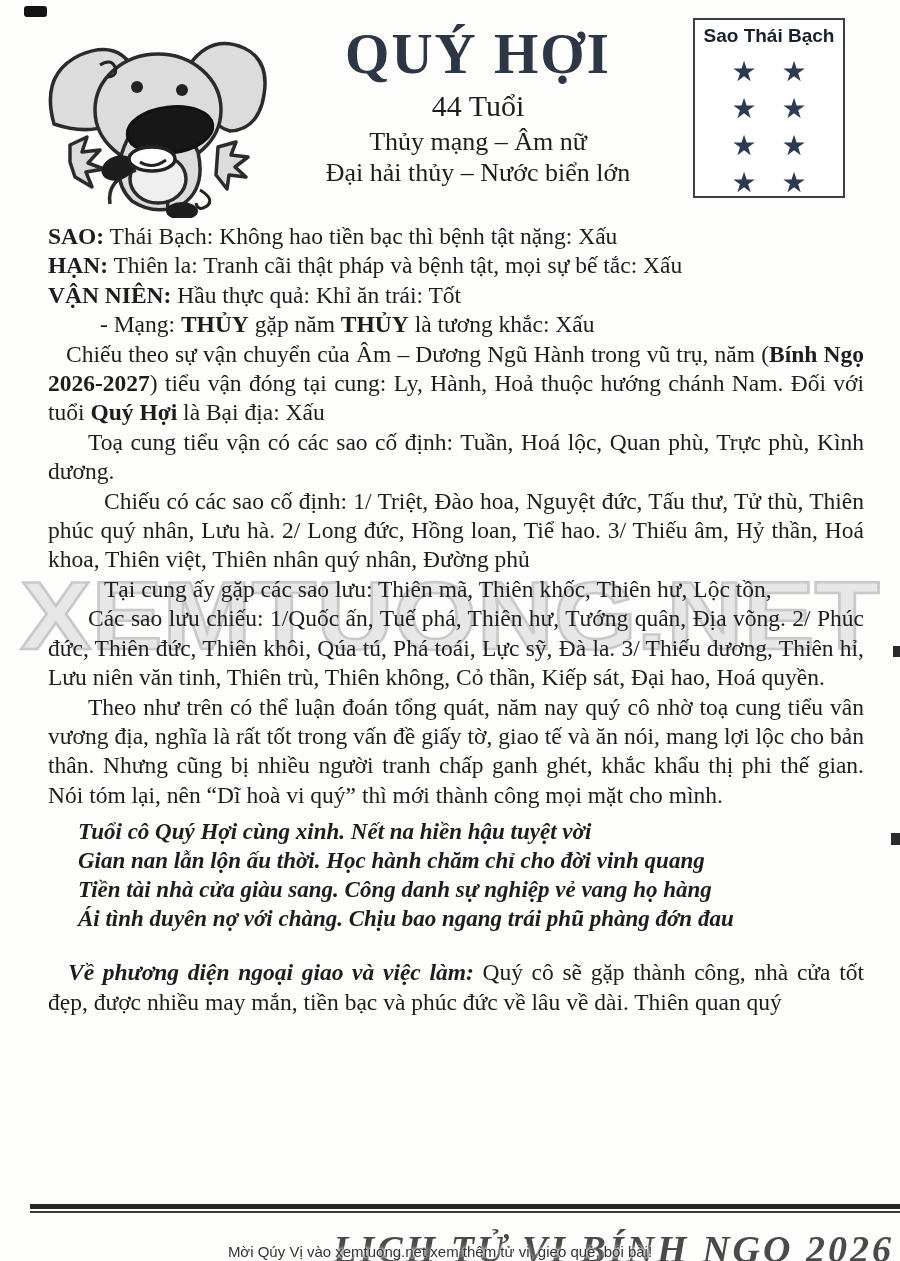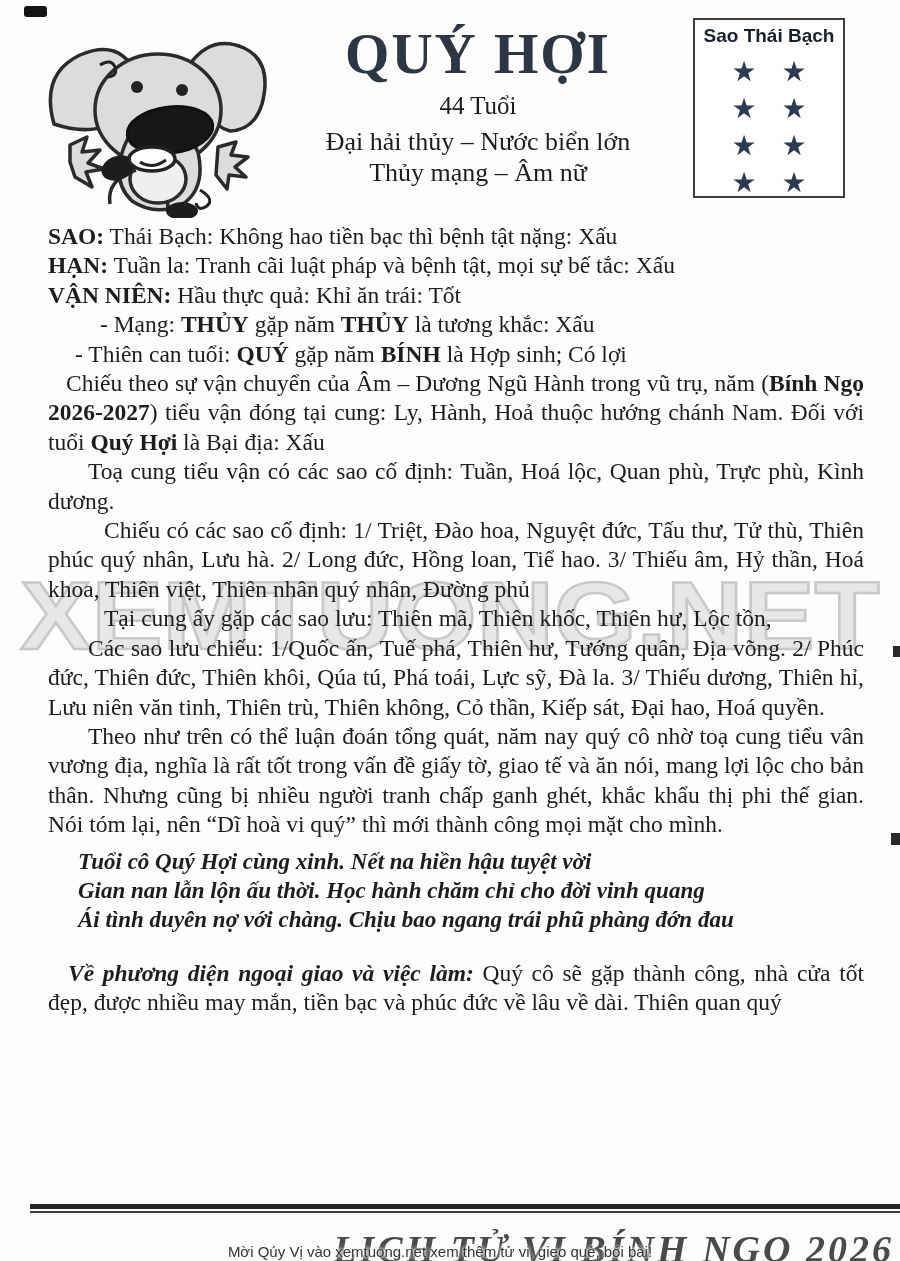--- a/index.html
+++ b/index.html
@@ -6,21 +6,21 @@
   .page{position:relative;width:900px;height:1261px;background:#fdfdfc;overflow:hidden;
         font-family:"Liberation Serif",serif;color:#1d1d1d;}
   
   .watermark{position:absolute;top:566px;left:50%;transform:translateX(-50%) scaleX(1.10);
         font-family:"Liberation Sans",sans-serif;font-weight:bold;font-size:97px;line-height:100px;
         color:#e7e7e7;-webkit-text-stroke:2.5px #c9c9c9;white-space:nowrap;z-index:0;}
   
   .pig{position:absolute;left:40px;top:18px;z-index:1;}
   .header-center{position:absolute;left:262px;right:206px;top:22px;text-align:center;z-index:1;}
   .title{font-size:57px;line-height:64px;font-weight:bold;letter-spacing:2px;color:#2c3644;}
-  .age{font-size:25px;line-height:40px;}
+  .age{font-size:30px;line-height:40px;}
   .birth{font-size:28px;line-height:33px;}
   .elem{font-size:26px;line-height:31px;}
   .star-box{position:absolute;left:693px;top:18px;width:148px;height:176px;border:2px solid #3a3f46;
         background:#fff;text-align:center;z-index:1;}
   .star-box-title{font-family:"Liberation Sans",sans-serif;font-weight:bold;font-size:19px;
         margin-top:5px;color:#18222e;}
   .star-grid{display:grid;grid-template-columns:1fr 1fr;padding:8px 24px 0;row-gap:4px;}
   .star{font-size:28px;line-height:33px;color:#2c3a52;}
   
   .doc-body{position:absolute;left:48px;right:36px;top:222px;z-index:1;
@@ -83,53 +83,53 @@
       <circle cx="97" cy="69" r="6" fill="#222"></circle>
       <circle cx="142" cy="72" r="6" fill="#222"></circle>
       <path d="M60 47 q11 -7 15 2 q3 9 -7 10" fill="none" stroke="#222" stroke-width="3"></path>
       <path d="M160 172 q15 9 7 16 q-9 6 -11 -3" fill="none" stroke="#222" stroke-width="3"></path>
     </svg>
   </div>
 
   <div class="header-center">
     <div class="title">QUÝ HỢI</div>
     <div class="age">44 Tuổi</div>
+    <div class="elem">Thủy mạng – Âm nữ</div>
     <div class="elem">Đại hải thủy – Nước biển lớn</div>
-    <div class="elem">Thủy mạng – Âm nữ</div>
   </div>
 
   <div class="star-box">
     <div class="star-box-title">Sao Thái Bạch</div>
     <div class="star-grid">
         <span class="star" style="color: rgb(44, 58, 82);">★</span>
         <span class="star" style="color: rgb(44, 58, 82);">★</span>
         <span class="star" style="color: rgb(44, 58, 82);">★</span>
         <span class="star" style="color: rgb(44, 58, 82);">★</span>
         <span class="star" style="color: rgb(44, 58, 82);">★</span>
         <span class="star" style="color: rgb(44, 58, 82);">★</span>
         <span class="star" style="color: rgb(44, 58, 82);">★</span>
         <span class="star" style="color: rgb(44, 58, 82);">★</span>
       </div>
   </div>
 
   <div class="doc-body">
       <div class="blk line"><span class="b">SAO:</span><span> Thái Bạch: Không hao tiền bạc thì bệnh tật nặng: Xấu</span></div>
-      <div class="blk line"><span class="b">HẠN:</span><span> Tuần la: Tranh cãi luật pháp và bệnh tật, mọi sự bế tắc: Xấu</span></div>
+      <div class="blk line"><span class="b">HẠN:</span><span> Thiên la: Tranh cãi thật pháp và bệnh tật, mọi sự bế tắc: Xấu</span></div>
       <div class="blk line"><span class="b">VẬN NIÊN:</span><span> Hầu thực quả: Khỉ ăn trái: Tốt</span></div>
       <div class="blk line ind1"><span>- Mạng: </span><span class="b">THỦY</span><span> gặp năm </span><span class="b">THỦY</span><span> là tương khắc: Xấu</span></div>
-      <div class="blk line ind2"><span>- Thiên can tuổi: </span><span class="b">QUÝ</span><span> gặp năm </span><span class="b">BÍNH</span><span>  là Hợp sinh; Có lợi</span></div>
       <div class="blk para i1"><span>Chiếu theo sự vận chuyển của Âm – Dương Ngũ Hành trong vũ trụ, năm (</span><span class="b">Bính Ngọ 2026-2027</span><span>) tiểu vận đóng tại cung: Ly, Hành, Hoả  thuộc hướng chánh Nam. Đối với tuổi </span><span class="b">Quý Hợi</span><span> là Bại địa: Xấu</span></div>
       <div class="blk para i2"><span>Toạ cung tiểu vận có các sao cố định: Tuần, Hoá lộc, Quan phù, Trực phù, Kình dương.</span></div>
       <div class="blk para i3"><span>Chiếu có các sao cố định: 1/ Triệt, Đào hoa, Nguyệt đức, Tấu thư, Tử thù, Thiên phúc quý nhân, Lưu hà. 2/ Long đức, Hồng loan, Tiể hao. 3/ Thiếu âm, Hỷ thần, Hoá khoa, Thiên việt, Thiên nhân quý nhân, Đường phủ</span></div>
       <div class="blk para i3"><span>Tại cung ấy gặp các sao lưu: Thiên mã, Thiên khốc, Thiên hư, Lộc tồn,</span></div>
       <div class="blk para i2"><span>Các sao lưu chiếu: 1/Quốc ấn, Tuế phá, Thiên hư, Tướng quân, Địa võng. 2/ Phúc đức, Thiên đức, Thiên khôi, Qúa tú, Phá toái, Lực sỹ, Đà la. 3/ Thiếu dương, Thiên hỉ, Lưu niên văn tinh, Thiên trù, Thiên không, Cỏ thần, Kiếp sát, Đại hao, Hoá quyền.</span></div>
       <div class="blk para i2"><span>Theo như trên có thể luận đoán tổng quát, năm nay quý cô nhờ toạ cung tiểu vân vương địa, nghĩa là rất tốt trong vấn đề giấy tờ, giao tế và ăn nói, mang lợi lộc cho bản thân. Nhưng cũng bị nhiều người tranh chấp ganh ghét, khắc khẩu thị phi thế gian. Nói tóm lại, nên “Dĩ hoà vi quý” thì mới thành công mọi mặt cho mình.</span></div>
       <div class="blk poem">
         <div>Tuổi cô Quý Hợi cùng xinh. Nết na hiền hậu tuyệt vời</div>
         <div>Gian nan lẫn lộn ấu thời. Học hành chăm chỉ cho đời vinh quang</div>
+        <div>Tiền tài nhà cửa giàu sang. Công danh sự nghiệp vẻ vang họ hàng</div>
         <div>Ái tình duyên nợ với chàng. Chịu bao ngang trái phũ phàng đớn đau</div>
       </div>
       <div class="blk para lead"><span class="b i">Về phương diện ngoại giao và việc làm:</span><span> Quý cô sẽ gặp thành công, nhà cửa tốt đẹp, được nhiều may mắn, tiền bạc và phúc đức về lâu về dài. Thiên quan quý</span></div>
     </div>
 
   <div class="rule">
     <div class="rule-thick"></div>
     <div class="rule-thin"></div>
   </div>
   <div class="book-title">LỊCH TỬ VI BÍNH NGỌ 2026</div>

